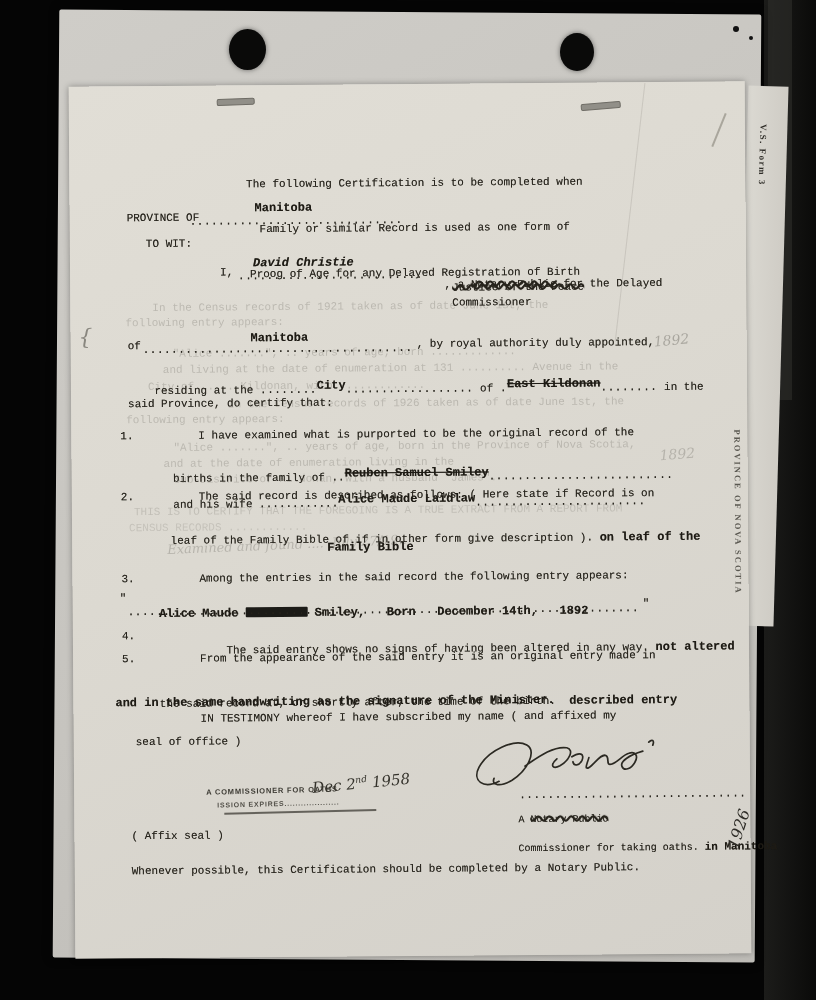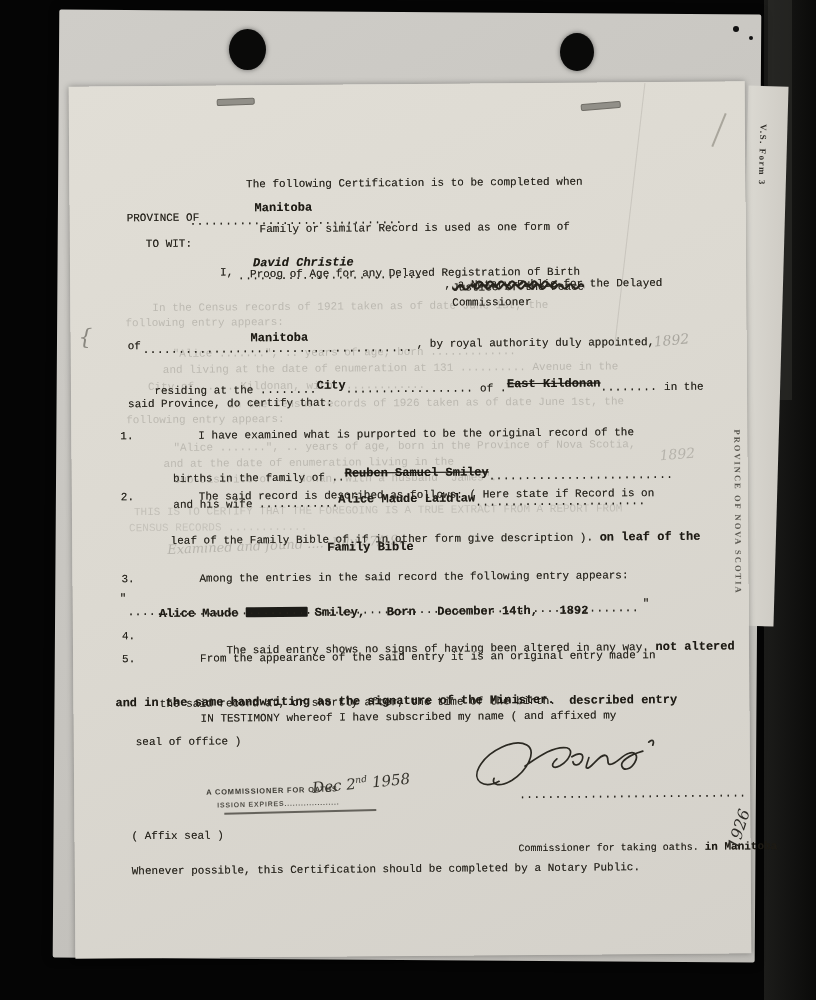--- a/index.html
+++ b/index.html
@@ -143,20 +143,23 @@
   </div>
   <div class="t dotrow" style="left:445px;top:706px;">................................</div>
 
   <div class="stamp" style="left:132px;top:701px;font-size:7.5px;transform:rotate(-1deg);">A COMMISSIONER FOR OATHS</div>
   <div class="stamp" style="left:143px;top:715px;font-size:7px;opacity:.85;transform:rotate(-1deg);">ISSION EXPIRES....................</div>
   <div class="abs" style="left:150px;top:726px;width:152px;height:2px;background:#47453e;opacity:.8;transform:rotate(-1deg);"></div>
   <div class="abs hand" style="left:238px;top:690px;font-size:15px;transform:rotate(-5deg);">
     <span>Dec 2</span><span style="font-size:9px;vertical-align:super;">nd</span><span> 1958</span>
   </div>
 
+  <div class="t" style="left:420px;top:718px;font-size:10px;">
+    <span>A </span><span class="strike">Notary Public</span>
+  </div>
   <div class="t" style="left:420px;top:746px;font-size:10px;">
     <span>Commissioner for taking oaths. </span><span class="b" style="font-size:11px;">in Manitoba</span>
   </div>
 
   <div class="t" style="left:57px;top:744px;">( Affix seal )</div>
   <div class="t" style="left:57px;top:779px;">Whenever possible, this Certification should be completed by a Notary Public.</div>
 
   <div class="vtext" style="position:absolute;left:661px;top:348px;font:bold 8.5px 'Liberation Serif',serif;
               letter-spacing:2px;color:#45433c;opacity:.85;">PROVINCE OF NOVA SCOTIA</div>
   <div class="abs hand" style="left:644px;top:738px;font-size:16px;transform:rotate(-72deg);color:#2f2d28;">1926</div>

